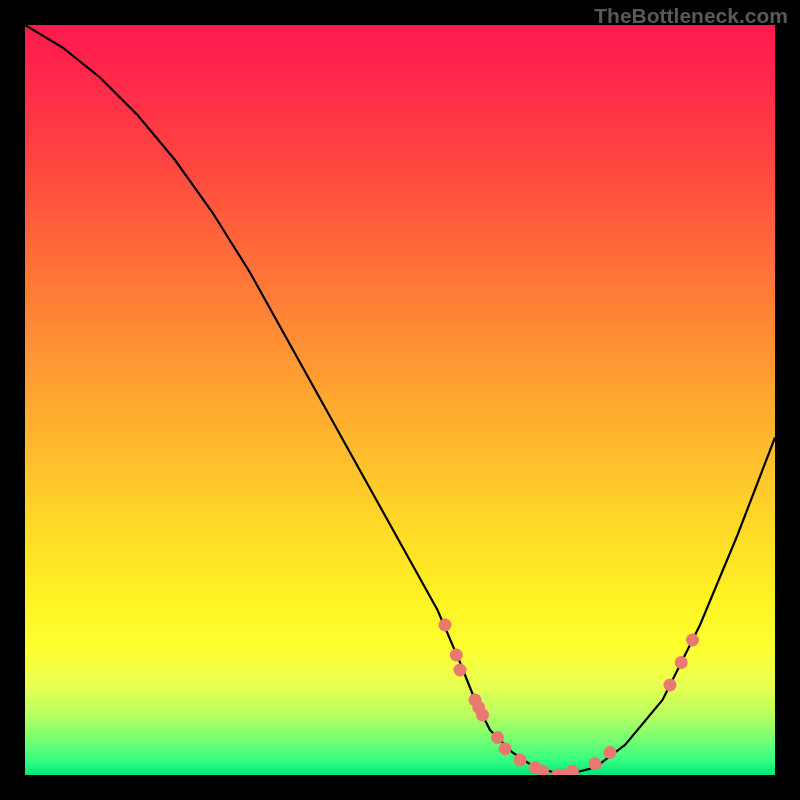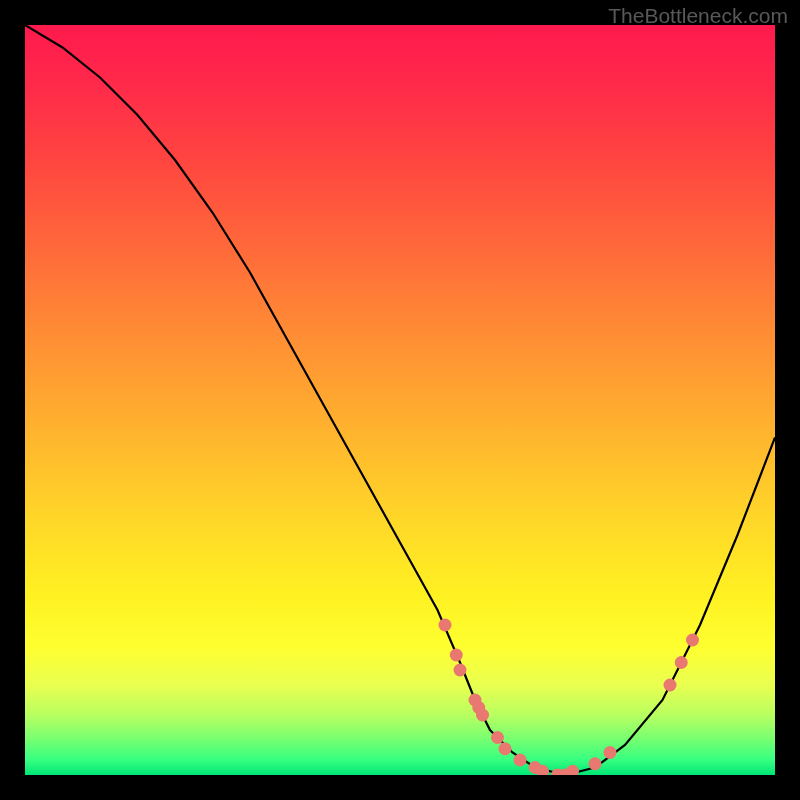--- a/index.html
+++ b/index.html
@@ -9,21 +9,21 @@
     background: #000;
     position: relative;
     font-family: Arial, sans-serif;
   }
   .watermark {
     position: absolute;
     top: 4px;
     right: 12px;
     color: #595959;
     font-size: 21px;
-    font-weight: normal;
+    font-weight: bold;
     z-index: 10;
   }
   .plot-area {
     position: absolute;
     left: 25px;
     top: 25px;
     width: 750px;
     height: 750px;
   }
   .gradient-bg {

